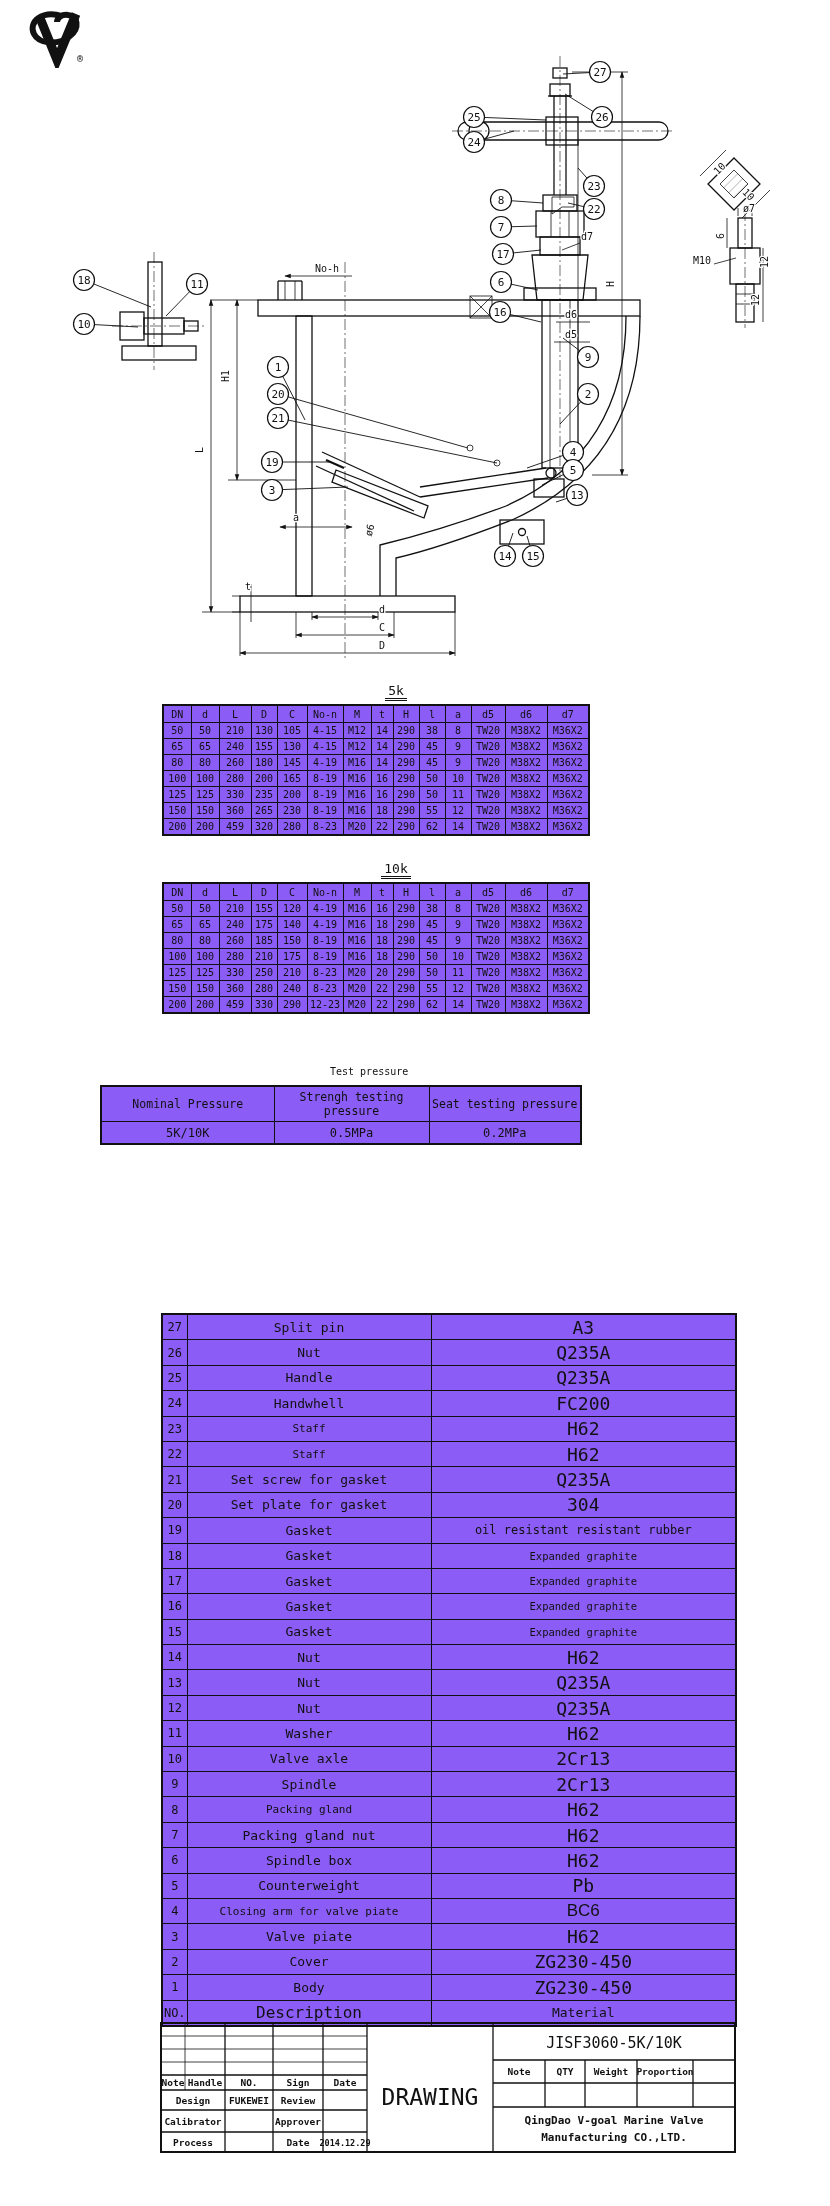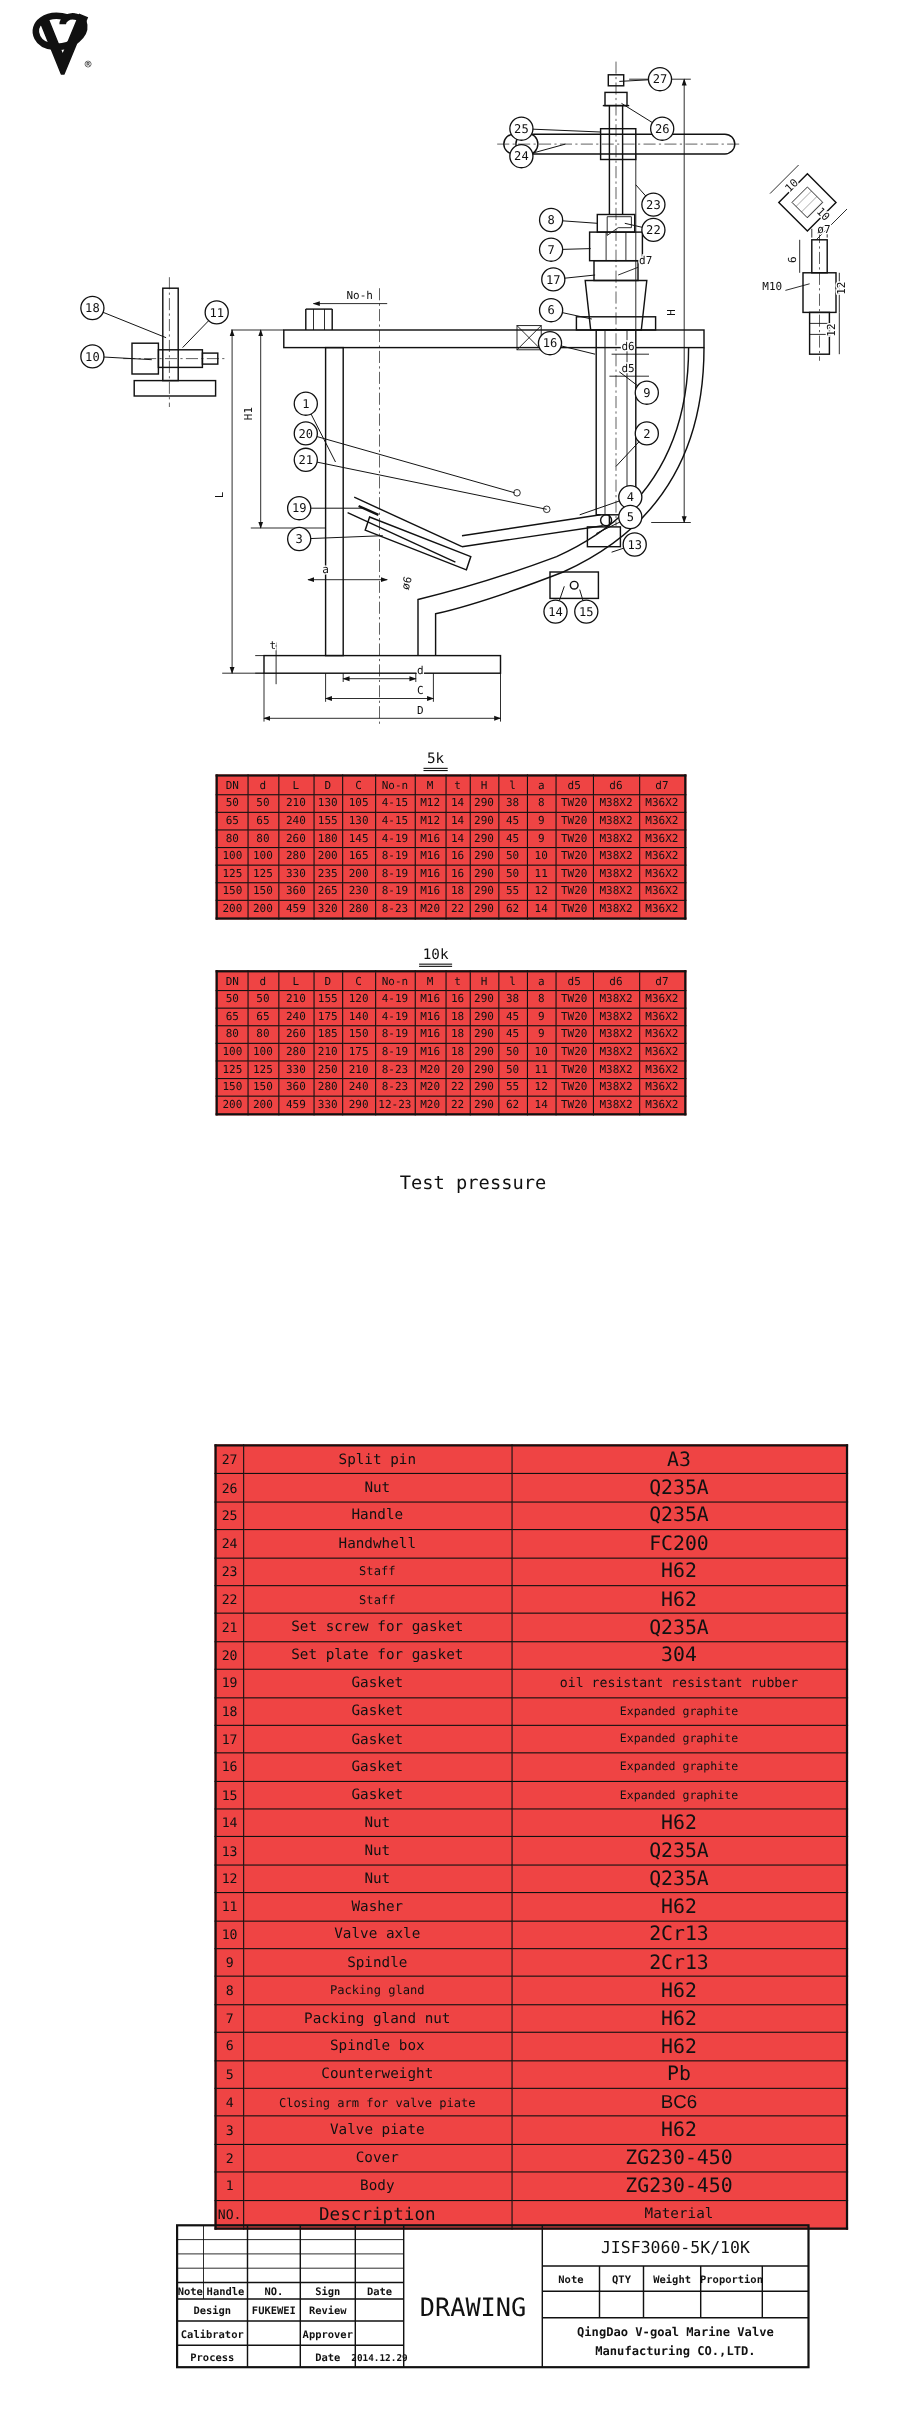--- a/index.html
+++ b/index.html
@@ -11,23 +11,23 @@
   svg{position:absolute;left:0;}
   svg .ln{stroke:#111;fill:none;stroke-width:1.3;}
   svg .tn{stroke:#111;fill:none;stroke-width:0.8;}
   svg .cl{stroke:#333;fill:none;stroke-width:0.7;stroke-dasharray:11 3 2 3;}
   svg text{fill:#111;font-family:"DejaVu Sans Mono",monospace;paint-order:stroke;stroke:#fff;stroke-width:2.5px;}
   svg .lbl{font-size:10px;text-anchor:middle;}
   svg .bt{font-size:11px;text-anchor:middle;stroke-width:0;}
   
   .cap{position:absolute;left:352px;width:88px;text-align:center;font-size:13px;}
   .cap span{border-bottom:3px double #111;padding:0 3px;}
-  .cap2{position:absolute;left:330px;top:1066px;width:200px;text-align:center;font-size:17px;}
+  .cap2{position:absolute;left:330px;top:1066px;width:200px;text-align:left;font-size:10px;}
   
-  table{position:absolute;border-collapse:collapse;background:#ef4444;table-layout:fixed;margin-left:34px;}
+  table{position:absolute;border-collapse:collapse;background:#8b5cf6;table-layout:fixed;}
   td,th{border:1px solid #111;text-align:center;padding:0;font-weight:normal;overflow:hidden;white-space:nowrap;}
   table{border:2px solid #111;}
   .sizes{left:162px;font-size:10px;}
   .sizes th{height:16px;} .sizes td{height:15px;}
   .s5{top:704px;} .s10{top:882px;}
   .test{left:100px;top:1085px;font-size:12px;}
   .test th{height:34px;white-space:normal;font-size:11.5px;}
   .test td{height:21px;}
   .parts{left:161px;top:1313px;font-size:13px;}
   .parts td{height:24.4px;}
@@ -642,20 +642,41 @@
           <td>62</td>
           <td>14</td>
           <td>TW20</td>
           <td>M38X2</td>
           <td>M36X2</td>
         </tr>
       </tbody>
     </table>
 
   <div class="cap2">Test pressure</div>
+  <table class="test">
+      <colgroup>
+        <col style="width: 173px;">
+        <col style="width: 155px;">
+        <col style="width: 152px;">
+      </colgroup>
+      <thead>
+        <tr>
+          <th>Nominal Pressure</th>
+          <th>Strengh testing pressure</th>
+          <th>Seat testing pressure</th>
+        </tr>
+      </thead>
+      <tbody>
+        <tr>
+          <td>5K/10K</td>
+          <td>0.5MPa</td>
+          <td>0.2MPa</td>
+        </tr>
+      </tbody>
+    </table>
 
   <table class="parts">
       <colgroup>
         <col style="width: 25px;">
         <col style="width: 244px;">
         <col style="width: 305px;">
       </colgroup>
       <tbody>
         <tr>
           <td>27</td>

